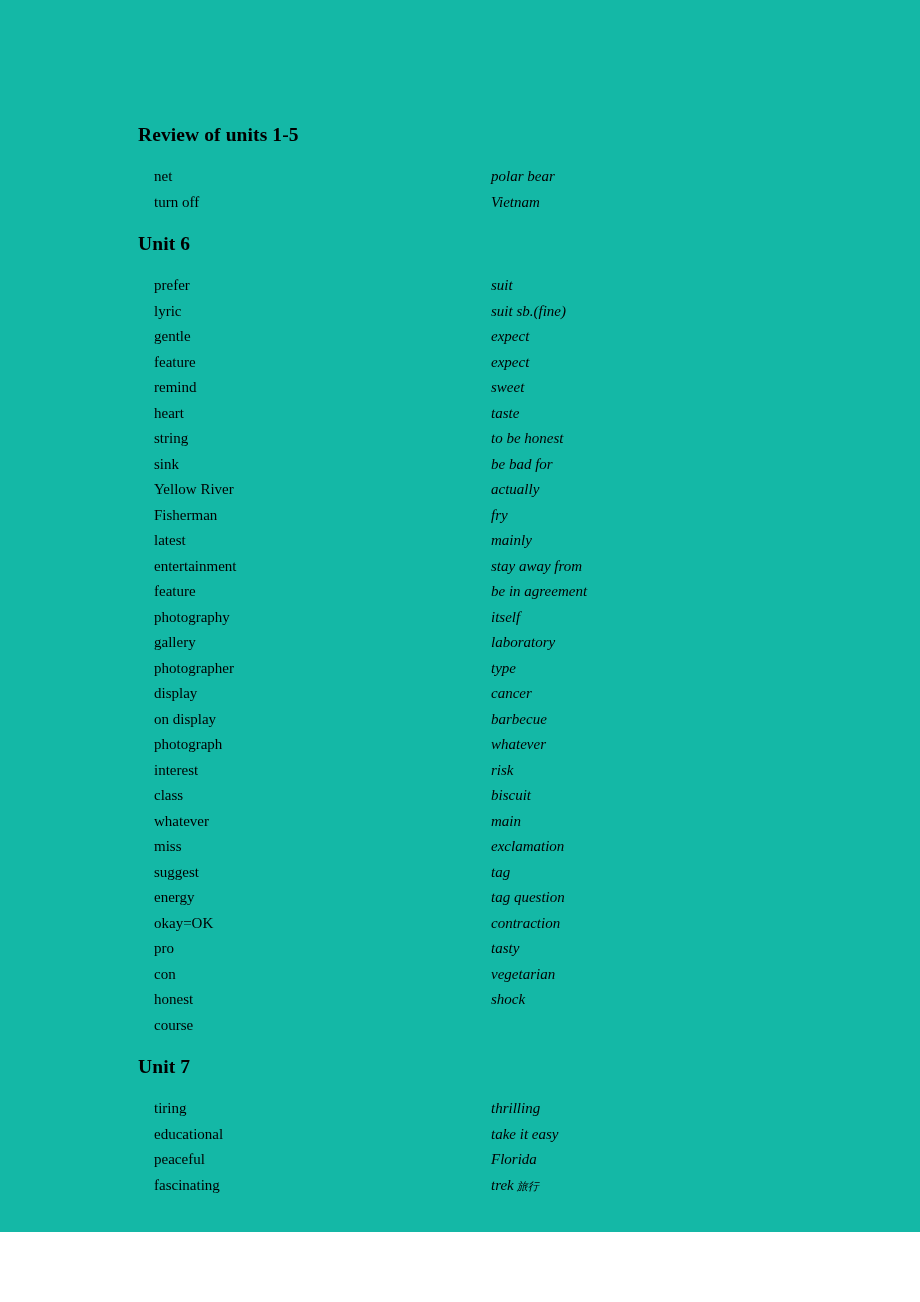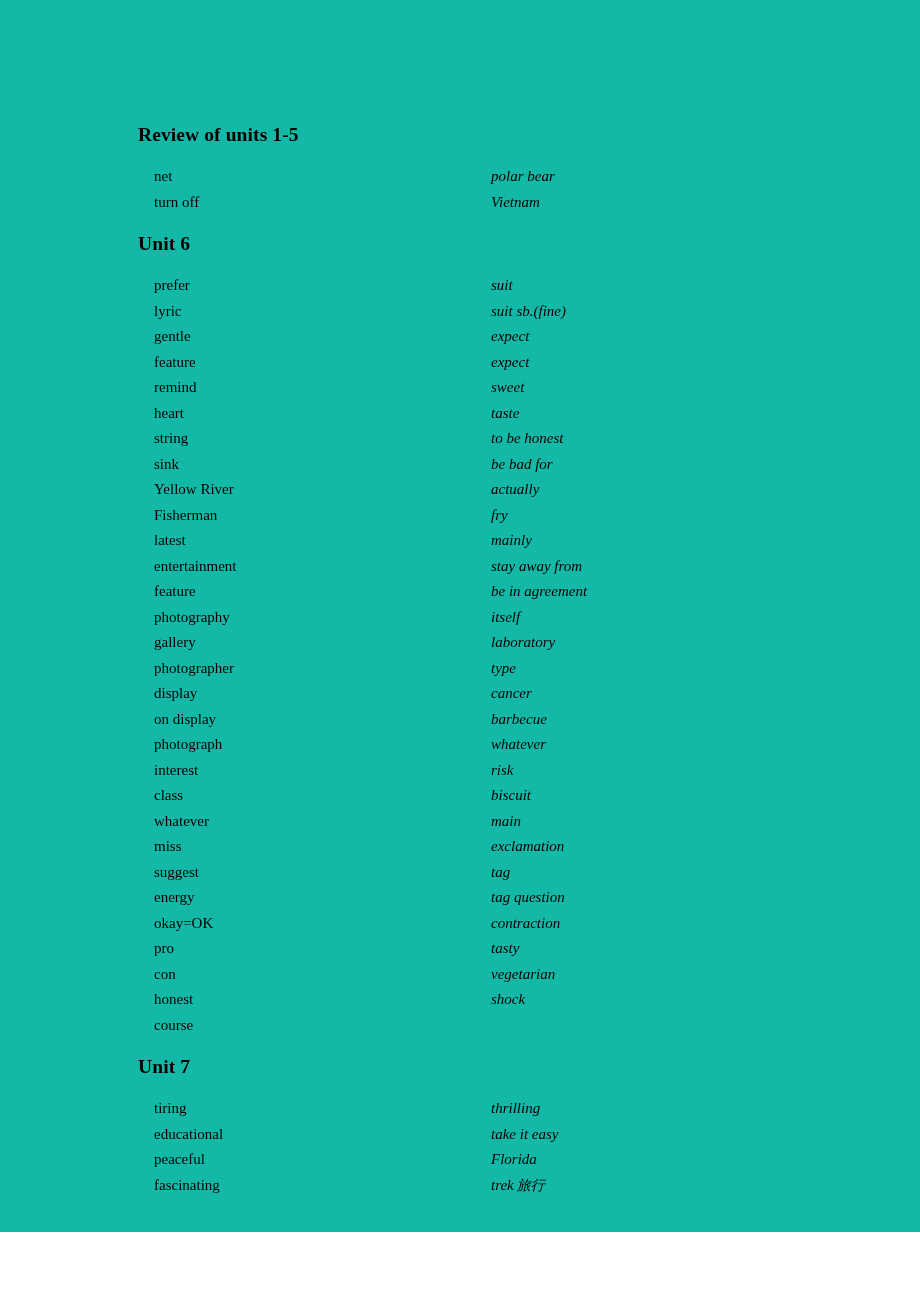--- a/index.html
+++ b/index.html
@@ -64,21 +64,21 @@
     top: 0;
   }
   .col-right {
     position: absolute;
     left: 337px;
     top: 0;
     font-style: italic;
   }
   .cjk {
     font-family: "DejaVu Sans", "Liberation Sans", sans-serif;
-    font-size: 14px;
+    font-size: 11px;
     padding-left: 3px;
   }
 </style>
 </head>
 <body>
 
 <div class="page">
   <div class="content">
 
   <div class="heading-block">

